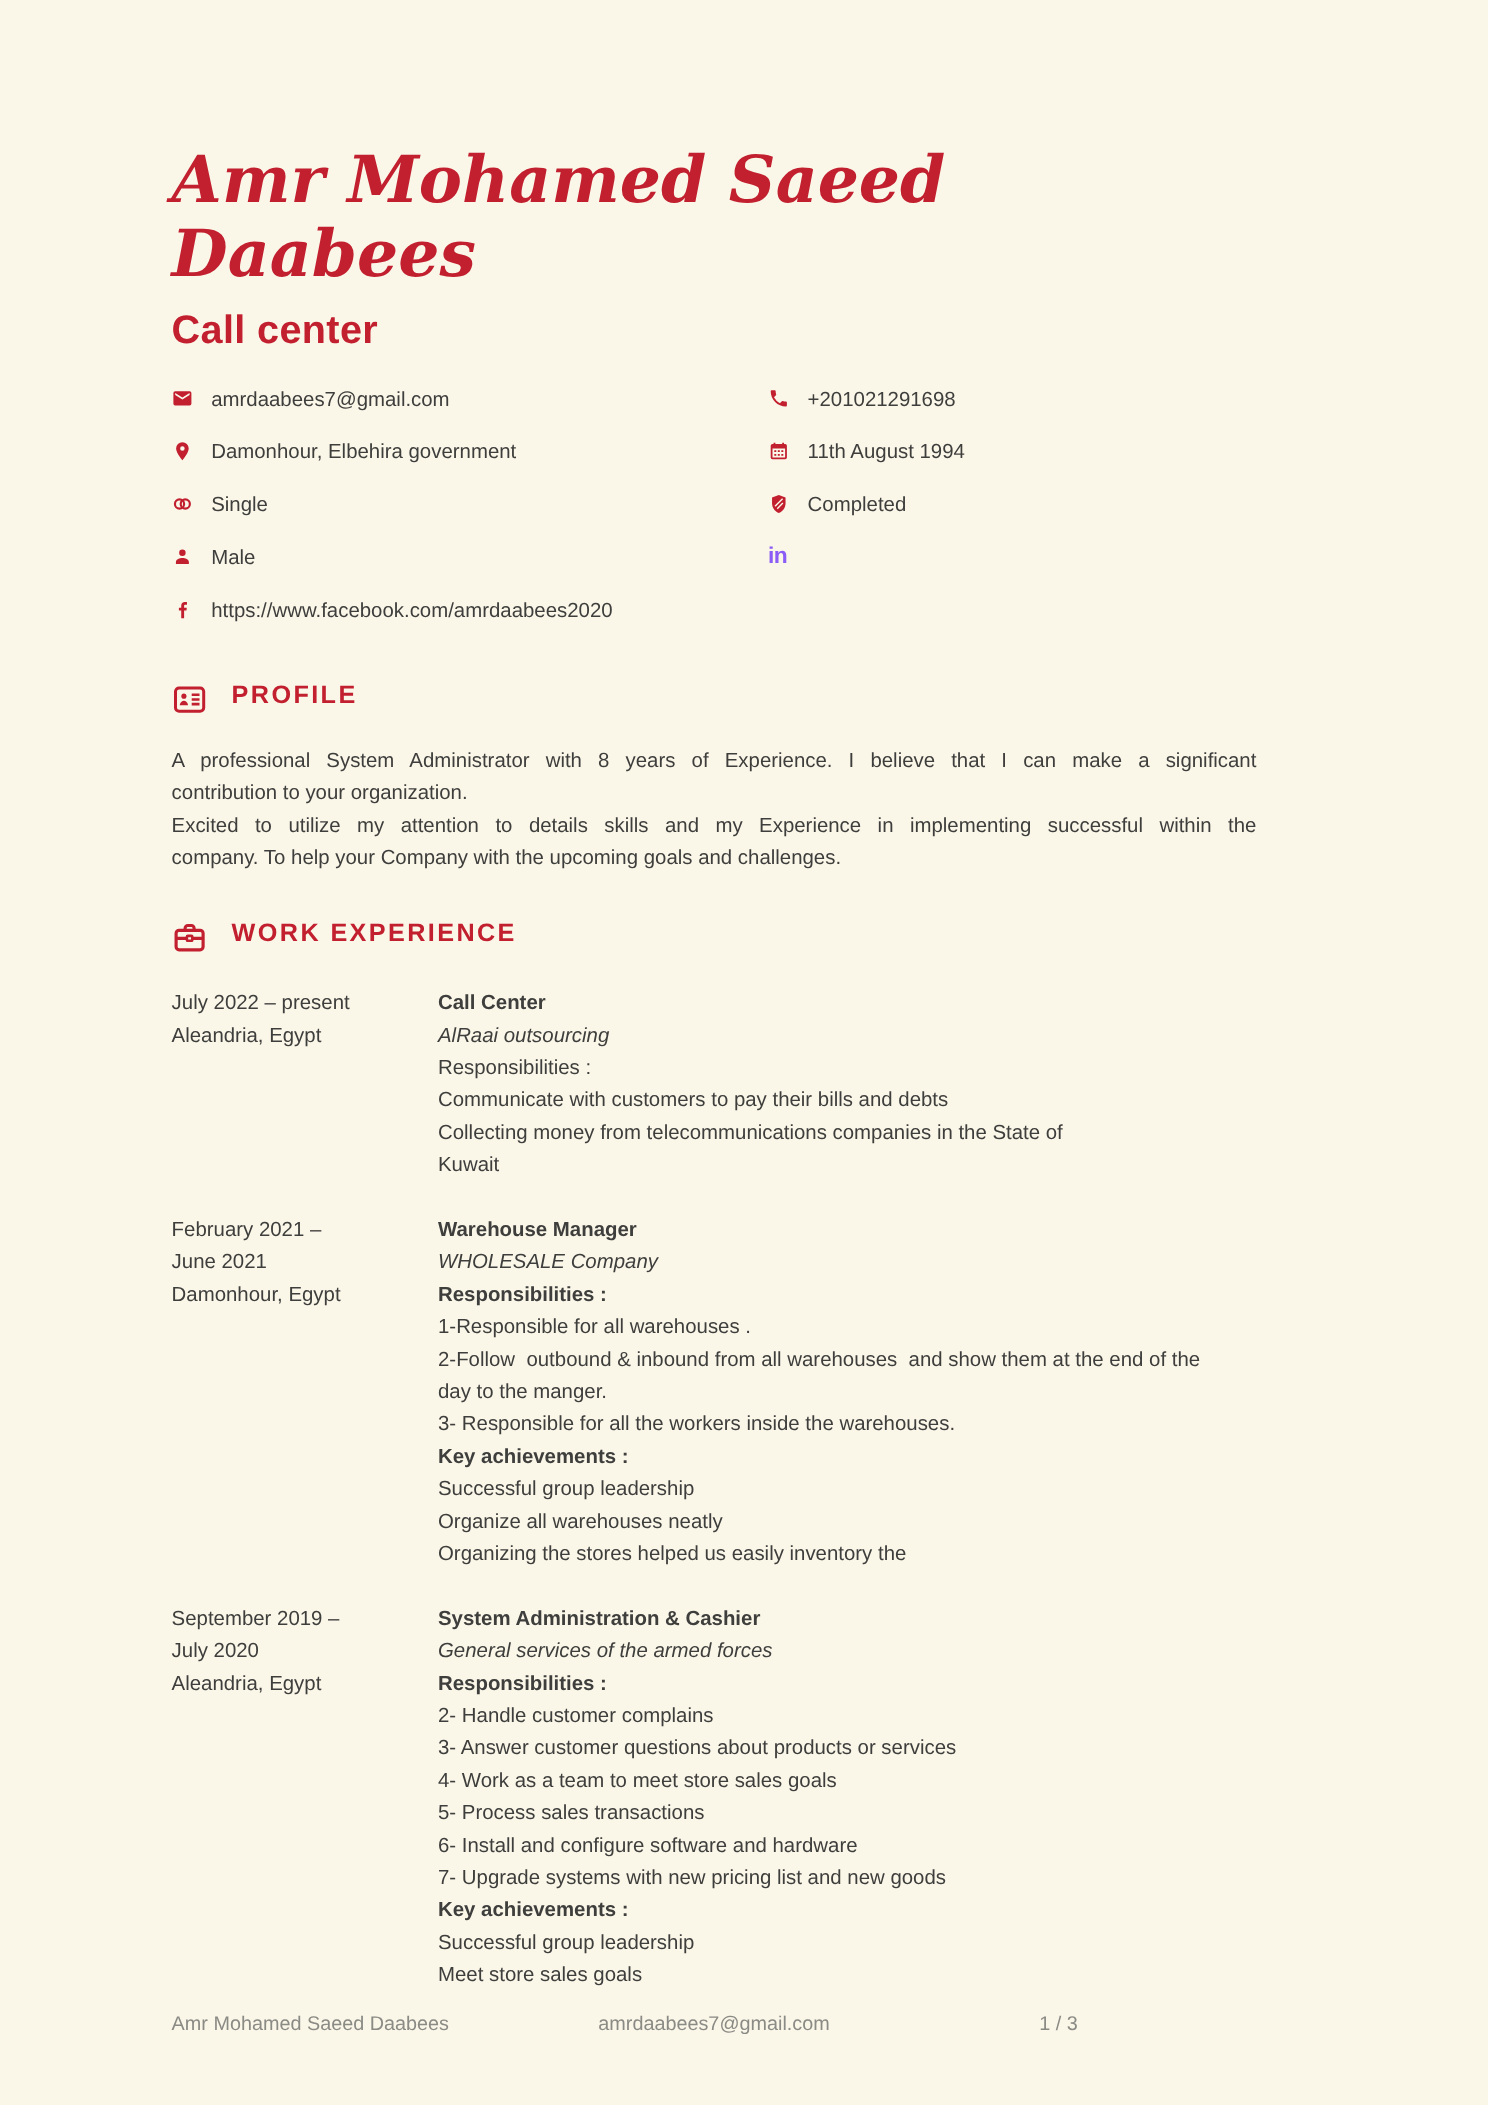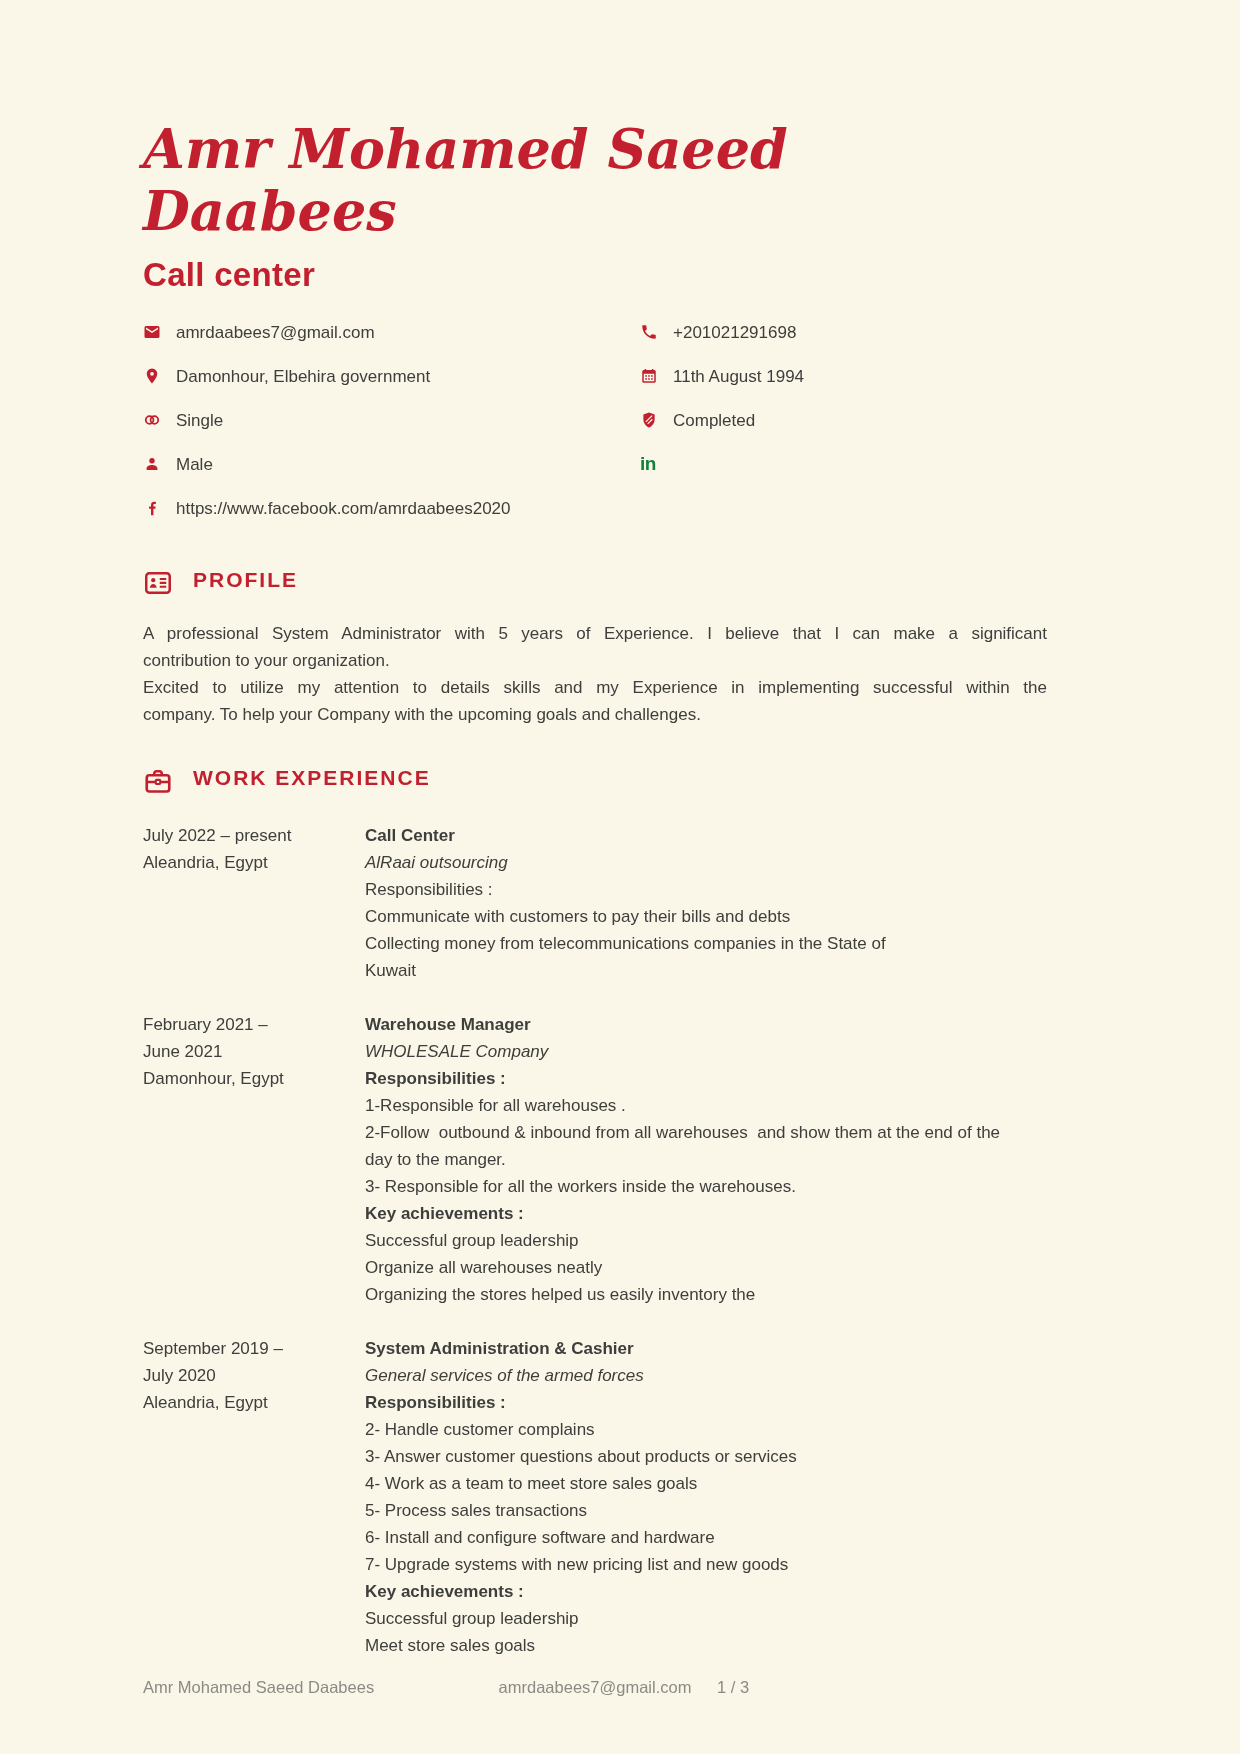--- a/index.html
+++ b/index.html
@@ -13,21 +13,21 @@
   .headline{font-size:33px;font-weight:700;color:#C21F2F;margin-top:14px;letter-spacing:.3px;}
 
   
   .contact{display:flex;margin-top:28px;}
   .ccol{display:flex;flex-direction:column;}
   .ccol.left{width:497px;flex:none;}
   .ccol.right{flex:1;}
   .contact-row{display:flex;align-items:flex-start;gap:15px;margin-bottom:22px;min-height:19px;}
   .cicon{width:18px;height:18px;flex:none;color:#C21F2F;margin-top:1px;}
   .cicon svg{width:18px;height:18px;display:block;}
-  .in-glyph{display:block;font-weight:700;font-size:19px;line-height:18px;color:#15803d;letter-spacing:-.5px;}
+  .in-glyph{display:block;font-weight:700;font-size:19px;line-height:18px;color:#8b5cf6;letter-spacing:-.5px;}
   .ctext{font-size:17px;line-height:22px;color:#3E3E3C;}
   .ctext.wrapurl{max-width:362px;overflow-wrap:break-word;}
 
   
   .section{margin-top:0;}
   .sec-head{display:flex;align-items:flex-start;gap:20px;}
   .sec-icon{width:30px;height:30px;color:#C21F2F;flex:none;}
   .sec-icon svg{width:30px;height:30px;display:block;}
   .sec-head h2{margin:0;font-size:21px;font-weight:700;letter-spacing:2px;color:#C21F2F;}
 
@@ -43,21 +43,21 @@
   .edl,.ebl{font-size:17px;line-height:27px;}
   .ebl{white-space:pre-wrap;}
   .ebl.bold{font-weight:700;}
   .ebl.italic{font-style:italic;}
 
   
   .footer{position:absolute;left:143px;right:143px;top:1678px;display:flex;align-items:baseline;
           color:#8B8B85;font-size:16.5px;}
   .footer .f-left{width:330px;flex:none;}
   .footer .f-mid{flex:1;text-align:center;}
-  .footer .f-right{width:330px;flex:none;text-align:left;}
+  .footer .f-right{width:330px;flex:none;text-align:center;}
 </style>
 </head>
 <body>
 
 <div class="page">
   <div class="content">
 
     <header>
       <h1 class="name">Amr Mohamed Saeed Daabees</h1>
       <div class="headline">Call center</div>
@@ -148,21 +148,21 @@
             <svg viewBox="0 0 24 24" fill="none" stroke="currentColor" stroke-width="2">
               <rect x="2.6" y="4.2" width="18.8" height="15.6" rx="2.4"></rect>
               <circle cx="8.2" cy="9.7" r="1.7" fill="currentColor" stroke="none"></circle>
               <path d="M5.4 15.8c.3-2.1 1.5-3.1 2.8-3.1s2.5 1 2.8 3.1z" fill="currentColor" stroke="none"></path>
               <path d="M13.4 8.8h5.2M13.4 11.9h5.2M13.4 15h5.2" stroke-width="1.7"></path>
             </svg>
           </span>
         <h2>PROFILE</h2>
       </div>
       <div class="profile-text">
-          <div class="jline just">A professional System Administrator with 5 years of Experience. I believe that I can make a significant</div>
+          <div class="jline just">A professional System Administrator with 8 years of Experience. I believe that I can make a significant</div>
           <div class="jline">contribution to your organization.</div>
           <div class="jline just">Excited to utilize my attention to details skills and my Experience in implementing successful within the</div>
           <div class="jline">company. To help your Company with the upcoming goals and challenges.</div>
         </div>
     </section>
 
     <section class="section work-sec">
       <div class="sec-head">
         <span class="sec-icon">
             <svg viewBox="0 0 24 24" fill="none" stroke="currentColor" stroke-width="2.1">

